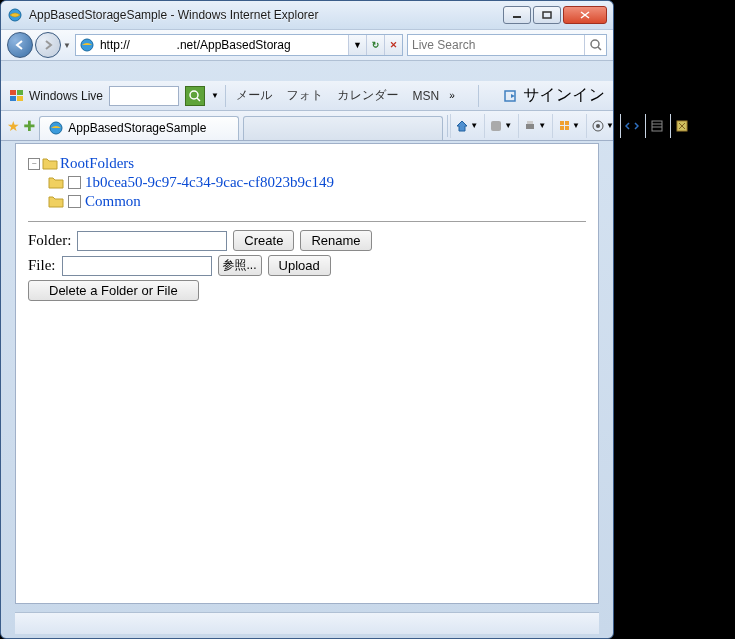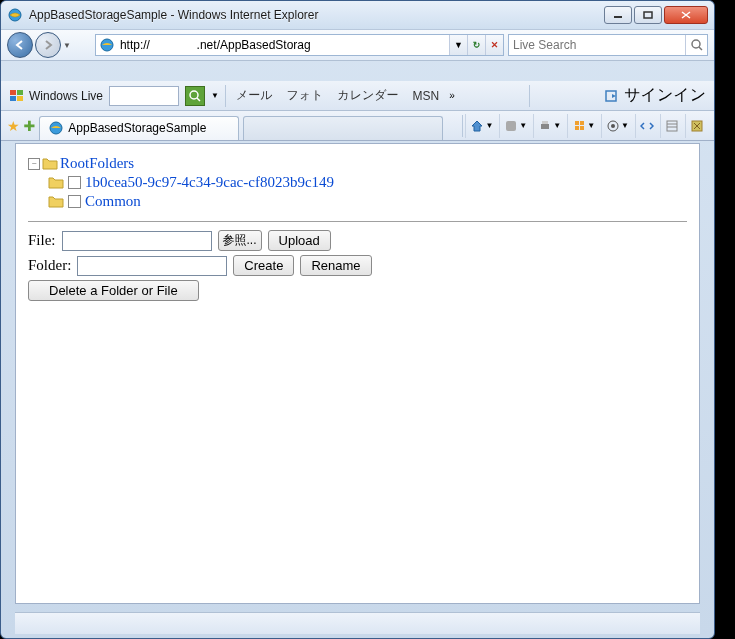--- a/index.html
+++ b/index.html
@@ -1,28 +1,28 @@
 <!DOCTYPE html>
 <html><head>
 <meta charset="utf-8">
 <style>
 * { margin: 0; padding: 0; box-sizing: border-box; }
 body { font-family: "Segoe UI", Tahoma, sans-serif; font-size: 12px; background: #000; width: 735px; height: 639px; overflow: hidden; }
-.window { width: 715px; height: 639px; background: linear-gradient(#d7e4f2, #c8d8ea); border-radius: 6px; display: flex; flex-direction: column; border: 1px solid #3b5d8a; }
+.window { width: 614px; height: 639px; background: linear-gradient(#d7e4f2, #c8d8ea); border-radius: 6px; display: flex; flex-direction: column; border: 1px solid #3b5d8a; }
 .titlebar { height: 28px; display: flex; align-items: center; padding: 0 6px; background: linear-gradient(#e8f0fa, #cfdff0); border-radius: 6px 6px 0 0; }
 .titlebar-icon { width: 16px; height: 16px; margin-right: 6px; }
 .titlebar-text { flex: 1; color: #1a1a1a; font-size: 12px; text-shadow: 0 1px 0 rgba(255,255,255,0.7); }
 .win-buttons { display: flex; gap: 0; }
 .win-btn { width: 28px; height: 18px; border: 1px solid #6b7d96; background: linear-gradient(#f3f6fb, #d5e0ee); border-radius: 3px; margin-left: 2px; display: flex; align-items: center; justify-content: center; font-size: 10px; cursor: pointer; }
 .win-btn.close { background: linear-gradient(#f08f7a, #d94b2e); color: #fff; border-color: #a03020; width: 44px; }
 .navbar { height: 32px; background: linear-gradient(#f7fafd, #e3ecf7); border-top: 1px solid #b8c8dc; border-bottom: 1px solid #b0c0d4; display: flex; align-items: center; padding: 3px 6px; gap: 4px; }
 .nav-group { display: flex; align-items: center; gap: 2px; }
 .nav-circle { width: 26px; height: 26px; border-radius: 50%; background: radial-gradient(circle at 30% 30%, #8fb6e0, #3a6ea5); border: 1px solid #3a5a80; display: flex; align-items: center; justify-content: center; color: #fff; font-size: 12px; cursor: pointer; }
 .nav-circle.fwd { background: radial-gradient(circle at 30% 30%, #e8eef6, #c0ccdc); color: #888; }
-.addr-wrap { flex: 1; display: flex; align-items: center; background: #fff; border: 1px solid #9db6d4; height: 22px; margin-left: 20px; }
+.addr-wrap { flex: 1; display: flex; align-items: center; background: #fff; border: 1px solid #9db6d4; height: 22px; }
 .addr-icon { width: 16px; height: 16px; margin: 0 3px; }
 .addr-input { flex: 1; border: none; outline: none; font-size: 12px; padding: 0 2px; }
 .addr-btn { width: 18px; height: 20px; background: linear-gradient(#f5f8fc, #e0e8f2); border-left: 1px solid #c0cce0; display: flex; align-items: center; justify-content: center; font-size: 9px; cursor: pointer; }
 .search-wrap { width: 200px; display: flex; align-items: center; background: #fff; border: 1px solid #9db6d4; height: 22px; }
 .search-input { flex: 1; border: none; outline: none; font-size: 12px; padding: 0 4px; color: #a21caf; }
 .search-btn { width: 22px; height: 20px; border-left: 1px solid #c0cce0; display: flex; align-items: center; justify-content: center; cursor: pointer; }
 .toolbar { height: 30px; background: linear-gradient(#eef3fa, #dce6f3); border-bottom: 1px solid #b0c0d4; display: flex; align-items: center; padding: 0 8px; gap: 6px; margin-top: 20px; }
 .wlive-logo { display: flex; align-items: center; gap: 4px; color: #1a1a1a; font-size: 12px; }
 .wlive-flag { width: 16px; height: 16px; }
 .tb-search { width: 70px; height: 20px; background: #fff; border: 1px solid #a0b0c8; }
@@ -258,30 +258,30 @@
             <path d="M1 3 L1 12 L15 12 L15 4 L7 4 L5 2 L1 2 Z" fill="#f0d060" stroke="#c0a030"></path>
           </svg>
       </span>
       <span class="checkbox"></span>
       <span class="tree-link">Common</span>
     </div>
 
     <hr class="sep">
 
     <div class="form-row">
+      <span class="form-label">Folder:</span>
+      <input class="form-input" style="width: 150px;">
+      <button class="btn">Create</button>
+      <button class="btn">Rename</button>
+    </div>
+    <div class="form-row">
       <span class="form-label">File:</span>
       <input class="form-input" style="width: 150px;">
       <button class="btn" style="padding:1px 4px;font-size:12px;">参照...</button>
       <button class="btn">Upload</button>
     </div>
     <div class="form-row">
-      <span class="form-label">Folder:</span>
-      <input class="form-input" style="width: 150px;">
-      <button class="btn">Create</button>
-      <button class="btn">Rename</button>
-    </div>
-    <div class="form-row">
       <button class="btn wide">Delete a Folder or File</button>
     </div>
   </div>
 
   <div class="statusbar"></div>
 </div>
 
 </body></html>

